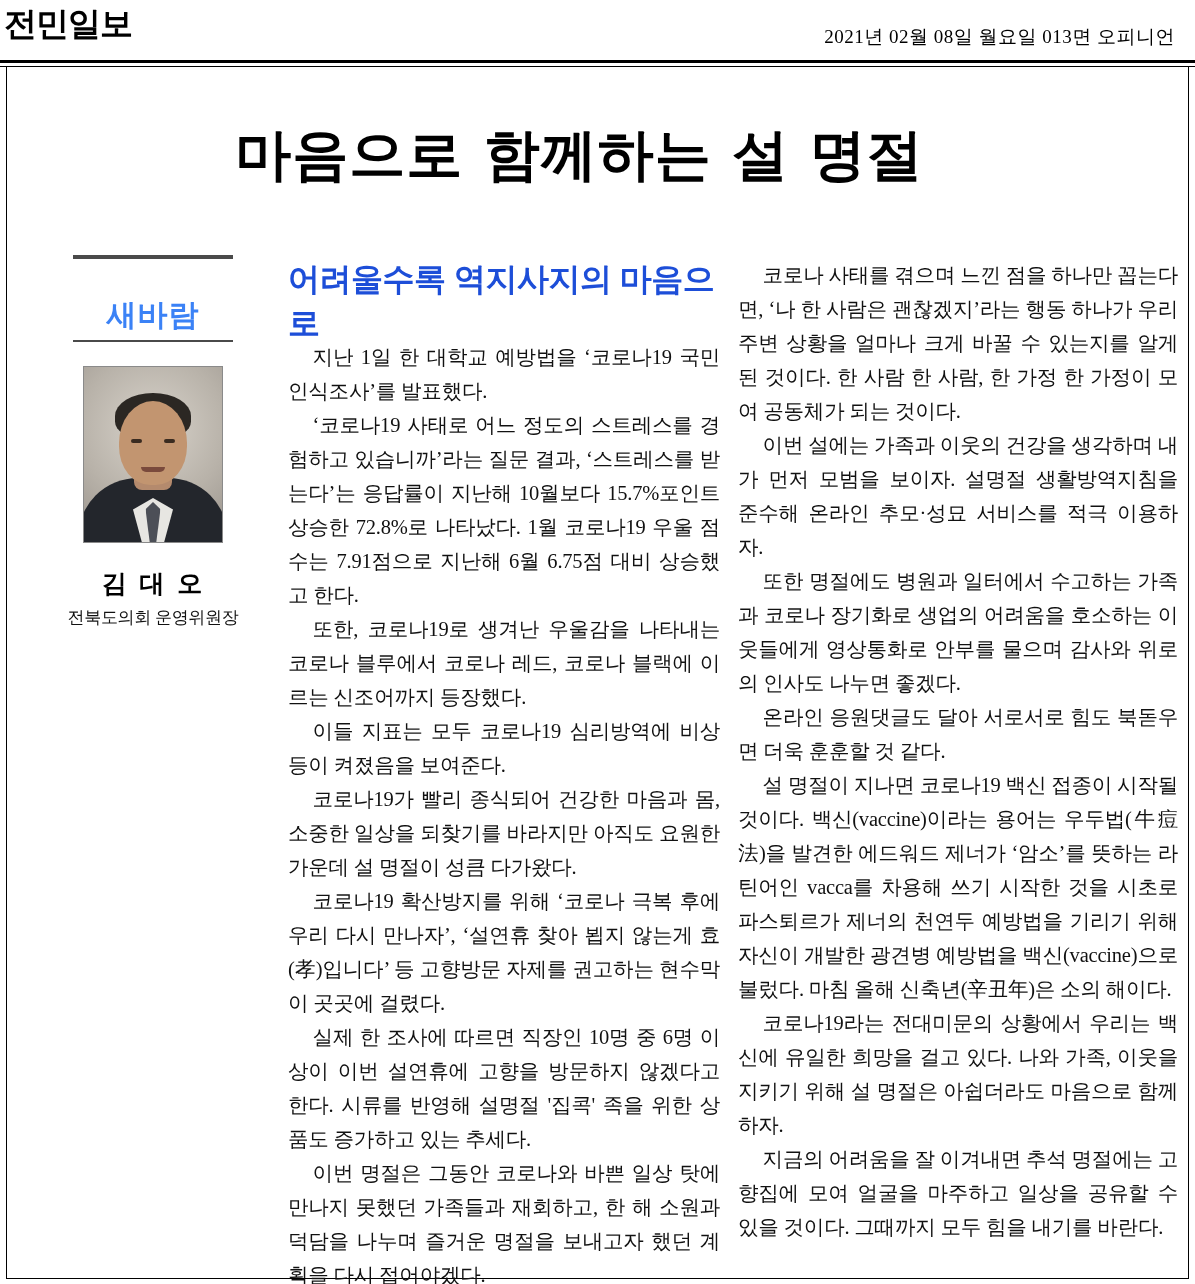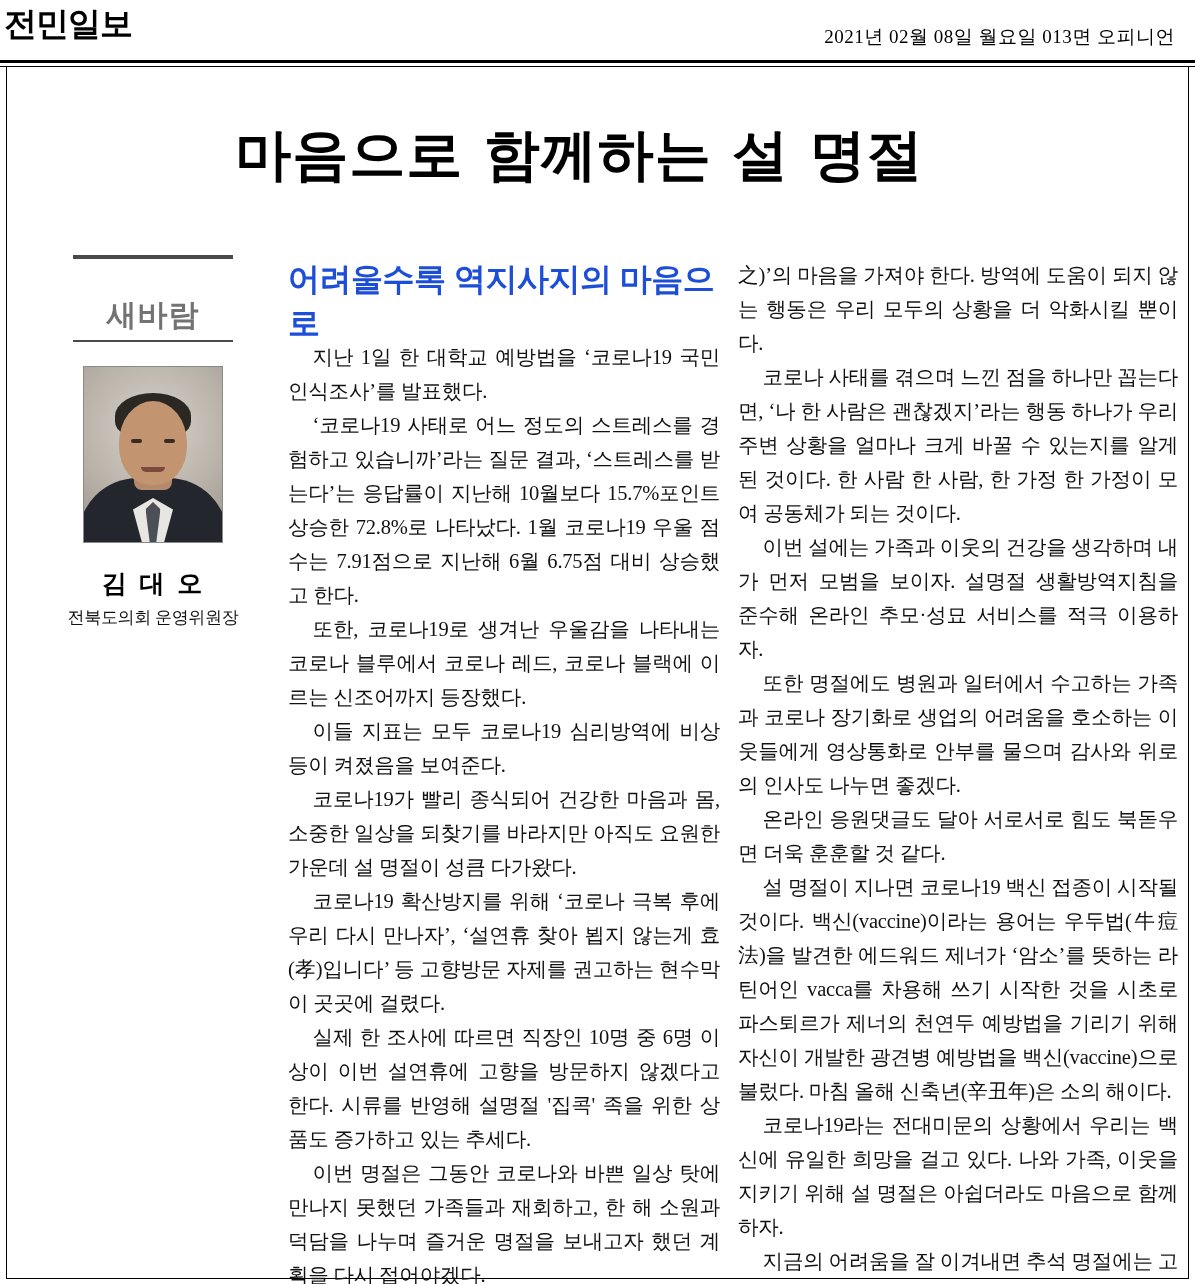--- a/index.html
+++ b/index.html
@@ -111,21 +111,21 @@
   .rail-tag-rule {
     width: 160px;
     height: 4px;
     background: #4a4a4a;
     margin: 0 auto 4px auto;
   }
   .rail-tag {
     font-family: "DejaVu Serif", "Liberation Serif", serif;
     font-weight: bold;
     font-size: 30px;
-    color: #737373;
+    color: #3b82f6;
     letter-spacing: 1px;
     margin-top: 36px;
   }
   .rail-tag-underline {
     width: 160px;
     height: 2px;
     background: #4a4a4a;
     margin: 4px auto 0 auto;
   }
   .portrait {
@@ -316,21 +316,20 @@
     <p>또한, 코로나19로 생겨난 우울감을 나타내는 코로나 블루에서 코로나 레드, 코로나 블랙에 이르는 신조어까지 등장했다.</p>
     <p>이들 지표는 모두 코로나19 심리방역에 비상등이 켜졌음을 보여준다.</p>
     <p>코로나19가 빨리 종식되어 건강한 마음과 몸, 소중한 일상을 되찾기를 바라지만 아직도 요원한 가운데 설 명절이 성큼 다가왔다.</p>
     <p>코로나19 확산방지를 위해 ‘코로나 극복 후에 우리 다시 만나자’, ‘설연휴 찾아 뵙지 않는게 효(孝)입니다’ 등 고향방문 자제를 권고하는 현수막이 곳곳에 걸렸다.</p>
     <p>실제 한 조사에 따르면 직장인 10명 중 6명 이상이 이번 설연휴에 고향을 방문하지 않겠다고 한다. 시류를 반영해 설명절 '집콕' 족을 위한 상품도 증가하고 있는 추세다.</p>
     <p>이번 명절은 그동안 코로나와 바쁜 일상 탓에 만나지 못했던 가족들과 재회하고, 한 해 소원과 덕담을 나누며 즐거운 명절을 보내고자 했던 계획을 다시 접어야겠다.</p>
 
   </div>
 
   <div class="col col-2">
-    <p class="noindent">之)’의 마음을 가져야 한다. 방역에 도움이 되지 않는 행동은 우리 모두의 상황을 더 악화시킬 뿐이다.</p>
     <p>코로나 사태를 겪으며 느낀 점을 하나만 꼽는다면, ‘나 한 사람은 괜찮겠지’라는 행동 하나가 우리 주변 상황을 얼마나 크게 바꿀 수 있는지를 알게 된 것이다. 한 사람 한 사람, 한 가정 한 가정이 모여 공동체가 되는 것이다.</p>
     <p>이번 설에는 가족과 이웃의 건강을 생각하며 내가 먼저 모범을 보이자. 설명절 생활방역지침을 준수해 온라인 추모·성묘 서비스를 적극 이용하자.</p>
     <p>또한 명절에도 병원과 일터에서 수고하는 가족과 코로나 장기화로 생업의 어려움을 호소하는 이웃들에게 영상통화로 안부를 물으며 감사와 위로의 인사도 나누면 좋겠다.</p>
     <p>온라인 응원댓글도 달아 서로서로 힘도 북돋우면 더욱 훈훈할 것 같다.</p>
     <p>설 명절이 지나면 코로나19 백신 접종이 시작될 것이다. 백신(vaccine)이라는 용어는 우두법(牛痘法)을 발견한 에드워드 제너가 ‘암소’를 뜻하는 라틴어인 vacca를 차용해 쓰기 시작한 것을 시초로 파스퇴르가 제너의 천연두 예방법을 기리기 위해 자신이 개발한 광견병 예방법을 백신(vaccine)으로 불렀다. 마침 올해 신축년(辛丑年)은 소의 해이다.</p>
     <p>코로나19라는 전대미문의 상황에서 우리는 백신에 유일한 희망을 걸고 있다. 나와 가족, 이웃을 지키기 위해 설 명절은 아쉽더라도 마음으로 함께하자.</p>
     <p>지금의 어려움을 잘 이겨내면 추석 명절에는 고향집에 모여 얼굴을 마주하고 일상을 공유할 수 있을 것이다. 그때까지 모두 힘을 내기를 바란다.</p>
   </div>
 
 </div>

